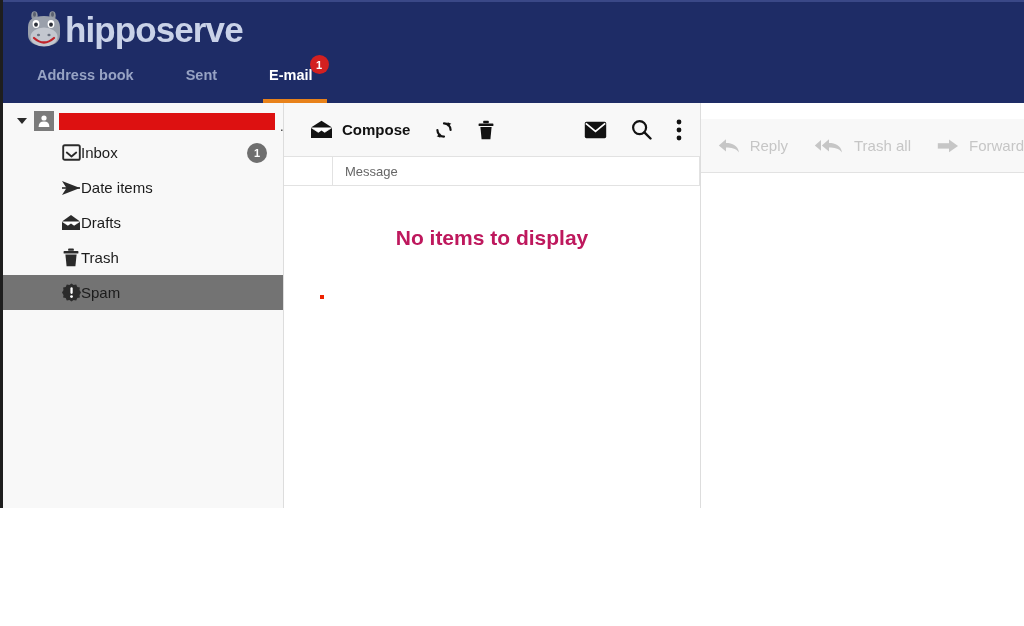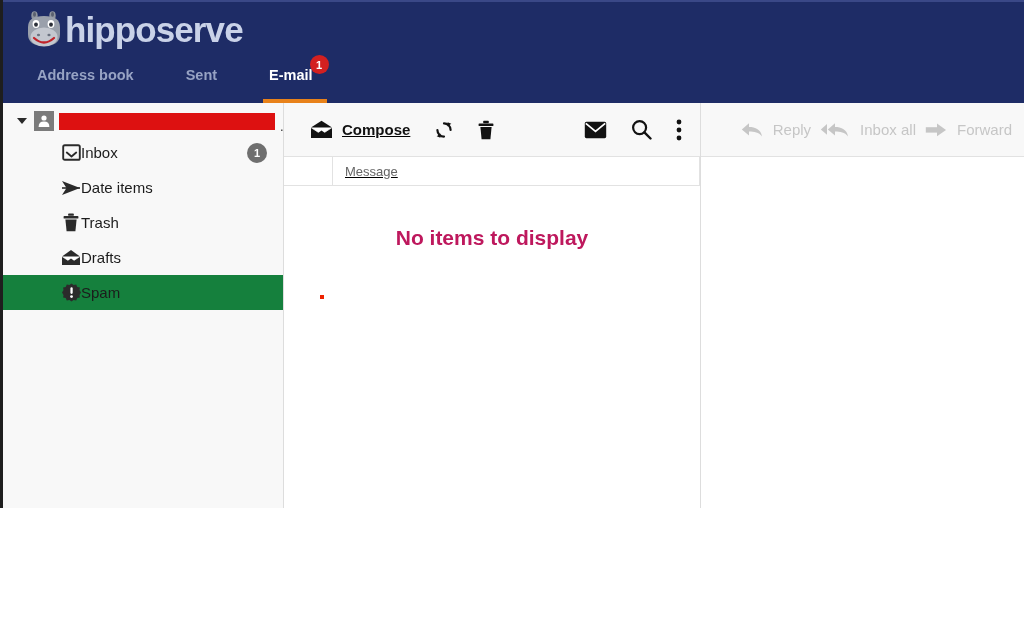--- a/index.html
+++ b/index.html
@@ -139,21 +139,21 @@
   }
 
   .folder {
     display: flex;
     align-items: center;
     height: 35px;
     padding-left: 58px;
     padding-right: 16px;
     cursor: pointer;
   }
-  .folder.selected { background: #15803d; }
+  .folder.selected { background: #737373; }
   .folder-icon {
     width: 20px; height: 20px;
     flex: 0 0 20px;
     display: flex; align-items: center; justify-content: center;
   }
   .folder-icon svg { display: block; }
   .folder-label {
     font-size: 15px;
     color: #1c1c1c;
     flex: 1 1 auto;
@@ -172,21 +172,20 @@
   }
 
   
   .listpane {
     width: 417px;
     flex: 0 0 417px;
     border-right: 1px solid #dddddd;
     display: flex;
     flex-direction: column;
     background: #ffffff;
-    text-decoration: underline;
   }
   .list-toolbar {
     height: 54px;
     background: #f8f8f8;
     border-bottom: 1px solid #e2e2e2;
     display: flex;
     align-items: center;
     padding-left: 26px;
     padding-right: 18px;
     gap: 0;
@@ -251,22 +250,23 @@
     flex-direction: column;
     background: #ffffff;
   }
   .read-toolbar {
     height: 54px;
     background: #f8f8f8;
     border-bottom: 1px solid #e2e2e2;
     display: flex;
     align-items: center;
     justify-content: flex-end;
-    padding-right: 12px;
-    gap: 9px;
+    padding-right: 0;
+    gap: 26px;
+    margin-top: 16px;
   }
   .rb-btn {
     display: flex;
     align-items: center;
     gap: 10px;
     color: #c6c6c6;
     cursor: default;
   }
   .rb-btn svg { display: block; }
   .rb-label { font-size: 15px; color: #c6c6c6; }
@@ -344,38 +344,38 @@
           <svg width="20" height="18" viewBox="0 0 20 18">
             <path d="M1 2 L19 9 L1 16 L5.5 9 Z" fill="#2b2b2b"></path>
             <path d="M1 9 L19 9" stroke="#2b2b2b" stroke-width="1.6"></path>
           </svg>
         </span>
         <span class="folder-label">Date items</span>
       </div>
 
       <div class="folder">
         <span class="folder-icon">
+          <svg width="20" height="17" viewBox="0 0 20 17">
+            <path d="M1 7.5 L10 1 L19 7.5 L19 16 L1 16 Z" fill="#2b2b2b"></path>
+            <path d="M1 7.5 L10 13.4 L19 7.5" fill="#ffffff" stroke="#ffffff" stroke-width="0.6"></path>
+            <path d="M1 16 L10 9.6 L19 16 Z" fill="#2b2b2b"></path>
+          </svg>
+        </span>
+        <span class="folder-label">Drafts</span>
+      </div>
+
+      <div class="folder">
+        <span class="folder-icon">
           <svg width="16" height="19" viewBox="0 0 16 19">
             <rect x="5.2" y="0.6" width="5.6" height="2.2" rx="0.6" fill="#2b2b2b"></rect>
             <rect x="0.6" y="3" width="14.8" height="2.6" rx="0.7" fill="#2b2b2b"></rect>
             <path d="M2.4 6.4 L13.6 6.4 L12.4 18.2 L3.6 18.2 Z" fill="#2b2b2b"></path>
           </svg>
         </span>
         <span class="folder-label">Trash</span>
-      </div>
-
-      <div class="folder">
-        <span class="folder-icon">
-          <svg width="20" height="17" viewBox="0 0 20 17">
-            <path d="M1 7.5 L10 1 L19 7.5 L19 16 L1 16 Z" fill="#2b2b2b"></path>
-            <path d="M1 7.5 L10 13.4 L19 7.5" fill="#ffffff" stroke="#ffffff" stroke-width="0.6"></path>
-            <path d="M1 16 L10 9.6 L19 16 Z" fill="#2b2b2b"></path>
-          </svg>
-        </span>
-        <span class="folder-label">Drafts</span>
       </div>
 
       <div class="folder selected">
         <span class="folder-icon">
           <svg width="19" height="19" viewBox="0 0 19 19">
             <path d="M9.5 0.4 L11.6 2.1 L14.2 1.5 L15.3 3.9 L17.9 4.5 L17.5 7.1 L19 9.5 L17.5 11.9 L17.9 14.5 L15.3 15.1 L14.2 17.5 L11.6 16.9 L9.5 18.6 L7.4 16.9 L4.8 17.5 L3.7 15.1 L1.1 14.5 L1.5 11.9 L0 9.5 L1.5 7.1 L1.1 4.5 L3.7 3.9 L4.8 1.5 L7.4 2.1 Z" fill="#2b2b2b"></path>
             <rect x="8.4" y="4.3" width="2.3" height="6.6" rx="1.1" fill="#ffffff"></rect>
             <circle cx="9.55" cy="13.6" r="1.4" fill="#ffffff"></circle>
           </svg>
         </span>
@@ -485,21 +485,21 @@
           <span class="rb-label">Reply</span>
         </div>
 
         <div class="rb-btn">
           <span>
             <svg width="30" height="16" viewBox="0 0 30 16">
               <path d="M7 2 L7 12.8 L0.8 7.4 Z" fill="#c6c6c6"></path>
               <path d="M15 1.2 L15 5 C21.5 5 27 7.6 28 14.4 C24.6 10.4 20.4 9.6 15 9.6 L15 13.6 L7.8 7.4 Z" fill="#c6c6c6"></path>
             </svg>
           </span>
-          <span class="rb-label">Inbox all</span>
+          <span class="rb-label">Trash all</span>
         </div>
 
         <div class="rb-btn">
           <span>
             <svg width="22" height="16" viewBox="0 0 22 16">
               <rect x="0.8" y="5.2" width="12.4" height="5.4" fill="#c6c6c6"></rect>
               <path d="M12 1.6 L21 7.9 L12 14.2 Z" fill="#c6c6c6"></path>
             </svg>
           </span>
           <span class="rb-label">Forward</span>

